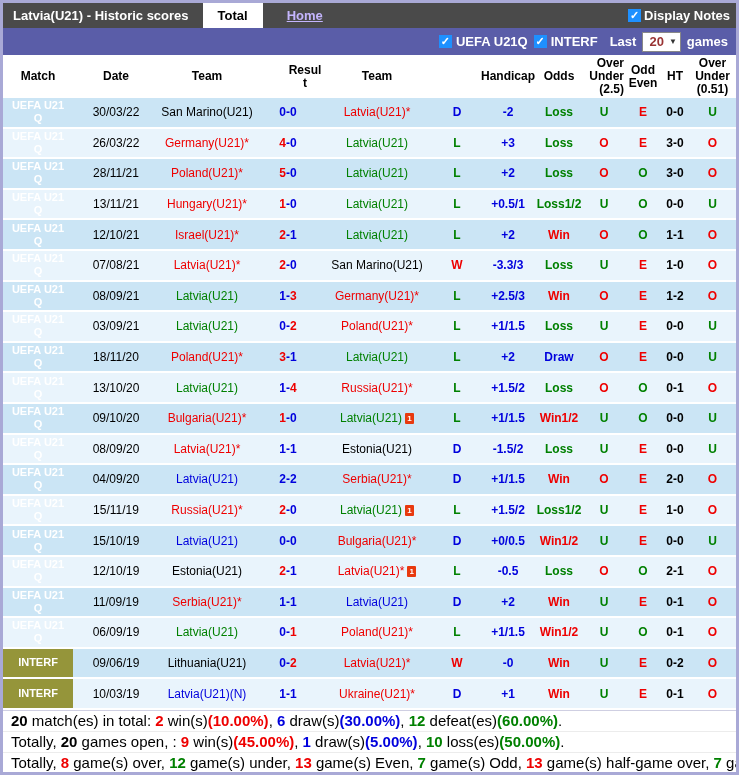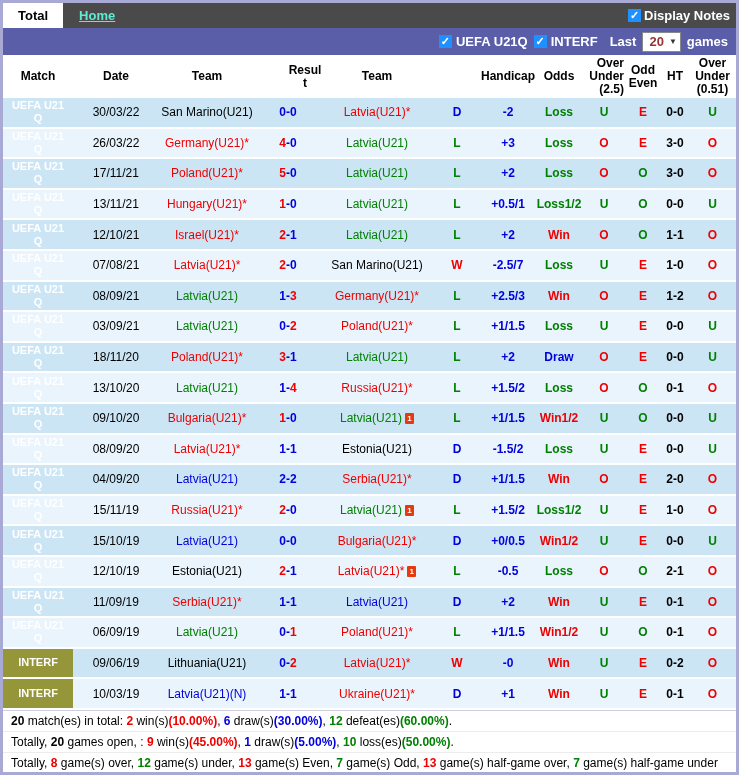--- a/index.html
+++ b/index.html
@@ -4,21 +4,21 @@
 <style>
   html,body{margin:0;padding:0;background:#fff;}
   .page{width:739px;height:775px;box-sizing:border-box;border:3px solid #a9a9d6;
         background:#fff;font-family:"Liberation Sans",sans-serif;overflow:hidden;}
   
   .topbar{height:25px;background:#4a4a4a;display:flex;align-items:center;
           color:#fff;font-weight:bold;font-size:13px;}
   .topbar .title{padding:0 14px 0 10px;white-space:nowrap;}
   .tab-total{background:#fff;color:#000;height:25px;display:flex;align-items:center;
              padding:0 15px;cursor:pointer;}
-  .tab-home{color:#5eead4;text-decoration:underline;margin-left:16px;cursor:pointer;}
+  .tab-home{color:#c4b5fd;text-decoration:underline;margin-left:24px;cursor:pointer;}
   .topbar .spacer{flex:1;}
   .display-notes{display:flex;align-items:center;gap:3px;padding-right:6px;cursor:pointer;}
   .cb{width:13px;height:13px;background:#1e90ff;color:#fff;font-size:11px;line-height:13px;
       text-align:center;display:inline-block;flex:none;}
   
   .filterbar{height:27px;background:#5a5da8;display:flex;align-items:center;
              justify-content:flex-end;color:#fff;font-weight:bold;font-size:13px;
              gap:6px;padding-right:8px;}
   .filteritem{display:flex;align-items:center;gap:4px;cursor:pointer;}
   .dd{background:#fff;border:1px solid #888;height:18px;display:flex;align-items:center;
@@ -42,31 +42,32 @@
   td.badge{background:#b05c16;color:#fff;font-weight:bold;font-size:11px;line-height:13px;
            white-space:normal;}
   tr.interf td.badge{background:#95953a;}
   td.bold{font-weight:bold;}
   .star{color:#ee0000;}
   .rc{display:inline-block;width:9px;height:11px;background:#e8390e;color:#fff;
       font-size:8px;font-weight:bold;line-height:11px;text-align:center;border-radius:1px;
       margin-left:3px;vertical-align:1px;}
   
   .footer{background:#fff;border-top:1px solid #cfcfe2;}
-  .f-line{font-size:12px;color:#000;line-height:20px;padding:0 0 0 8px;
+  .f-line{font-size:15px;color:#000;line-height:20px;padding:0 0 0 8px;
           border-bottom:1px solid #ececec;white-space:nowrap;}
   .f-line:last-child{border-bottom:none;}
   .f-line b{font-weight:bold;}
 </style>
 </head>
 <body>
 
 <div class="page">
 
   <div class="topbar">
+    <span class="title">Latvia(U21) - Historic scores</span>
     <span class="tab-total">Total</span>
     <span class="tab-home">Home</span>
     <span class="spacer"></span>
     <span class="display-notes">
       <span class="cb">✓</span>
       <span>Display Notes</span>
     </span>
   </div>
 
   <div class="filterbar">
@@ -141,21 +142,21 @@
       <td class="bold" style="color: rgb(0, 128, 0);">L</td>
       <td class="bold" style="color: rgb(0, 0, 221);">+3</td>
       <td class="bold" style="color: rgb(0, 128, 0);">Loss</td>
       <td class="bold" style="color: rgb(238, 0, 0);">O</td>
       <td class="bold" style="color: rgb(238, 0, 0);">E</td>
       <td class="bold" style="color: rgb(0, 0, 0);">3-0</td>
       <td class="bold" style="color: rgb(238, 0, 0);">O</td>
     </tr>
         <tr class="odd">
       <td class="badge">UEFA U21<br>Q</td>
-      <td class="date">17/11/21</td>
+      <td class="date">28/11/21</td>
       <td class="team"><span style="color: rgb(238, 0, 0);">Poland(U21)</span><span class="star">*</span></td>
       <td class="score bold"><span style="color: rgb(238, 0, 0);">5</span><span style="color: rgb(0, 0, 221);">-</span><span style="color: rgb(0, 0, 221);">0</span></td>
       <td class="team"><span style="color: rgb(0, 128, 0);">Latvia(U21)</span></td>
       <td class="bold" style="color: rgb(0, 128, 0);">L</td>
       <td class="bold" style="color: rgb(0, 0, 221);">+2</td>
       <td class="bold" style="color: rgb(0, 128, 0);">Loss</td>
       <td class="bold" style="color: rgb(238, 0, 0);">O</td>
       <td class="bold" style="color: rgb(0, 128, 0);">O</td>
       <td class="bold" style="color: rgb(0, 0, 0);">3-0</td>
       <td class="bold" style="color: rgb(238, 0, 0);">O</td>
@@ -188,21 +189,21 @@
       <td class="bold" style="color: rgb(0, 0, 0);">1-1</td>
       <td class="bold" style="color: rgb(238, 0, 0);">O</td>
     </tr>
         <tr class="even">
       <td class="badge">UEFA U21<br>Q</td>
       <td class="date">07/08/21</td>
       <td class="team"><span style="color: rgb(238, 0, 0);">Latvia(U21)</span><span class="star">*</span></td>
       <td class="score bold"><span style="color: rgb(238, 0, 0);">2</span><span style="color: rgb(0, 0, 221);">-</span><span style="color: rgb(0, 0, 221);">0</span></td>
       <td class="team"><span style="color: rgb(0, 0, 0);">San Marino(U21)</span></td>
       <td class="bold" style="color: rgb(238, 0, 0);">W</td>
-      <td class="bold" style="color: rgb(0, 0, 221);">-2.5/7</td>
+      <td class="bold" style="color: rgb(0, 0, 221);">-3.3/3</td>
       <td class="bold" style="color: rgb(0, 128, 0);">Loss</td>
       <td class="bold" style="color: rgb(0, 128, 0);">U</td>
       <td class="bold" style="color: rgb(238, 0, 0);">E</td>
       <td class="bold" style="color: rgb(0, 0, 0);">1-0</td>
       <td class="bold" style="color: rgb(238, 0, 0);">O</td>
     </tr>
         <tr class="odd">
       <td class="badge">UEFA U21<br>Q</td>
       <td class="date">08/09/21</td>
       <td class="team"><span style="color: rgb(0, 128, 0);">Latvia(U21)</span></td>

